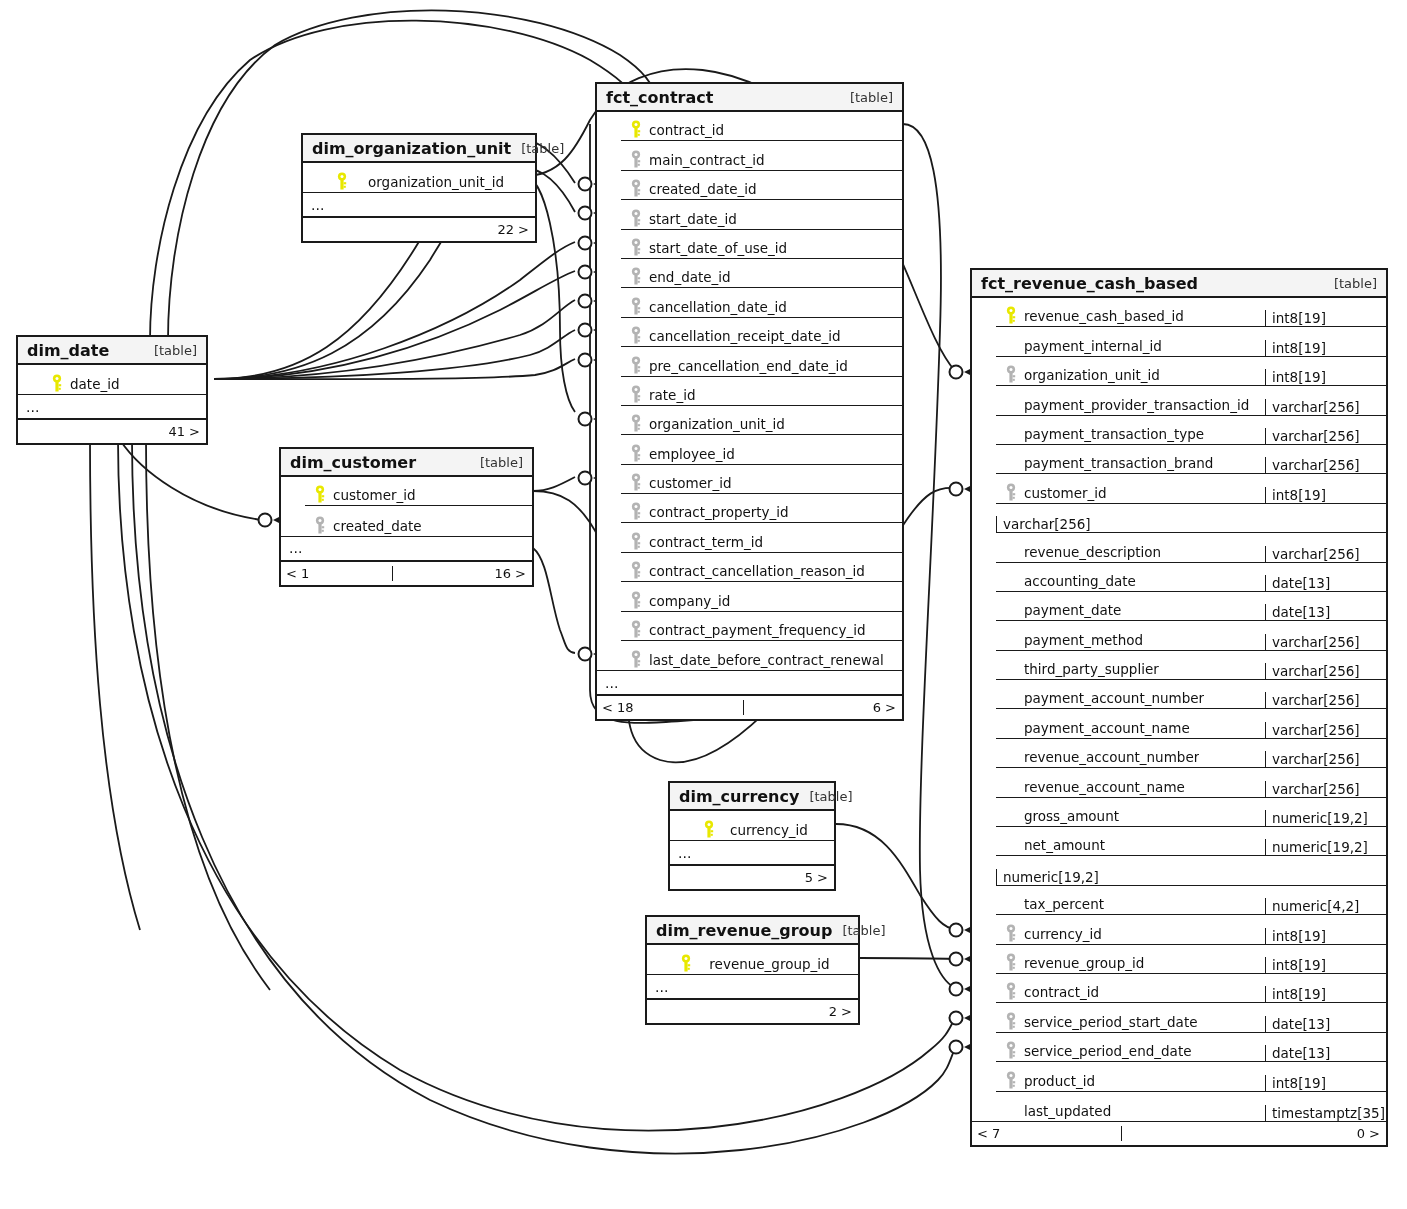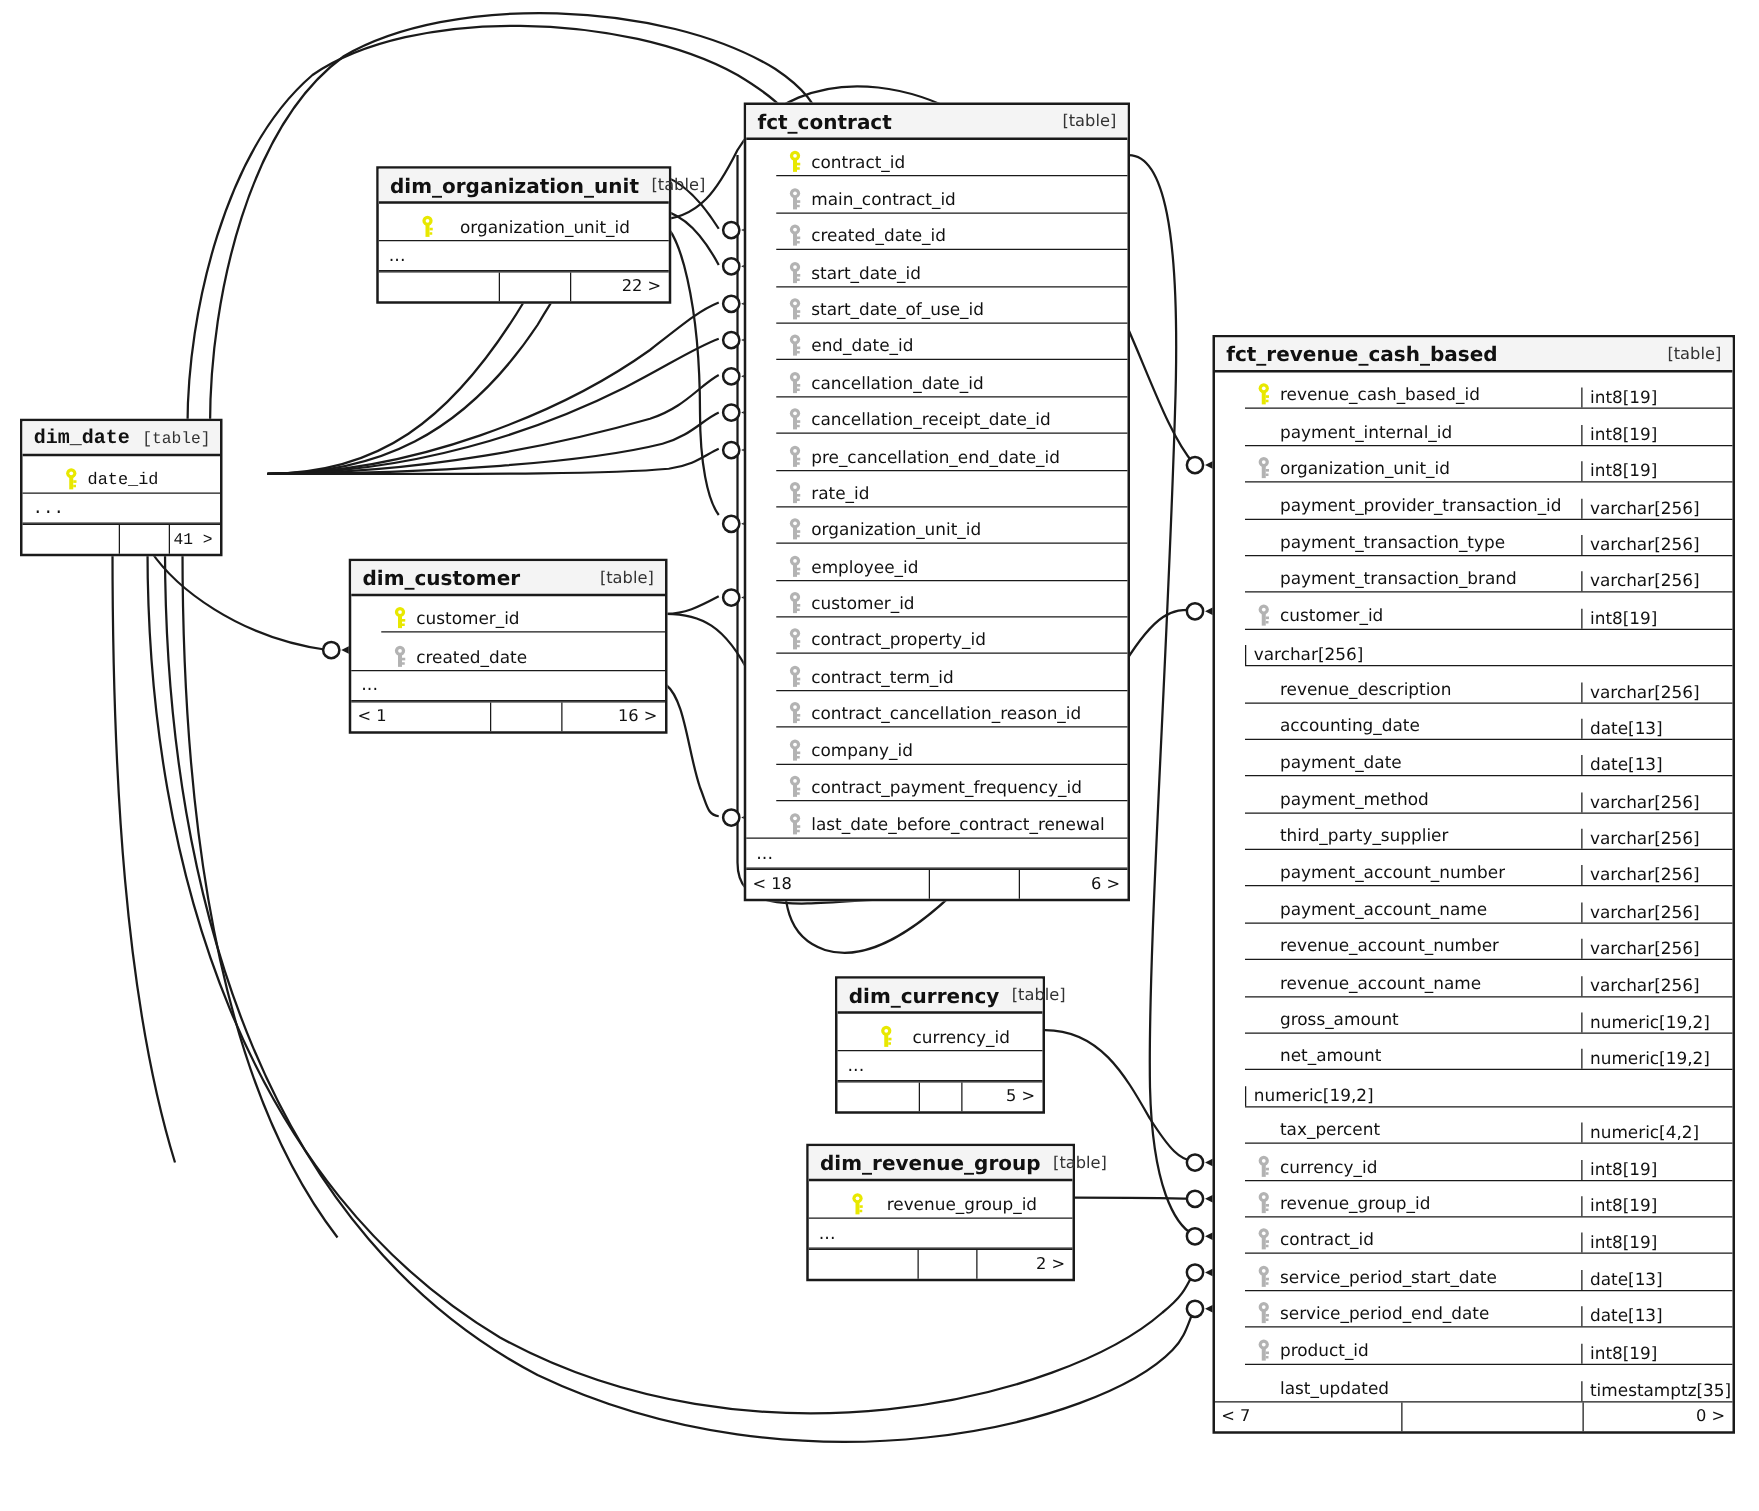--- a/index.html
+++ b/index.html
@@ -115,20 +115,21 @@
     color: #111111;
     box-sizing: border-box;
   }
   .footer-row {
     display: flex;
     height: 24px;
     border-top: 1px solid #1a1a1a;
     box-sizing: border-box;
     font-size: 13px;
     color: #111111;
+    align-items: center;
   }
   .footer-cell {
     display: flex;
     align-items: center;
     box-sizing: border-box;
     overflow: hidden;
   }
   .footer-left {
     padding-left: 5px;
     justify-content: flex-start;
@@ -749,21 +750,21 @@
         </div>
       </div>
     <div class="ellipsis-row">...</div>
     <div class="footer-row">
       <div class="footer-cell footer-left" style="width:97px;"></div>
       <div class="footer-cell footer-mid" style="width:57px;"></div>
       <div class="footer-cell footer-right" style="flex:1 1 auto;">22 &gt;</div>
     </div>
   </div>
 
-  <div class="table-box" style="left:16px; top:335px; width:162px;font-family:Liberation Mono, monospace;">
+  <div class="table-box" style="left:16px; top:335px; width:192px;">
     <div class="tbl-header">
       <span class="tbl-name">dim_date</span>
       <span class="tbl-tag">[table]</span>
     </div>
     <div id="cols-dim_date">
         <div class="col-row">
           <div class="col-main">
             <span class="keyicon"><svg viewBox="0 0 14 20" width="14" height="20">
                 <circle cx="7" cy="4.6" r="4.1" fill="#e8e800"></circle>
                 <circle cx="7" cy="4.6" r="1.5" fill="#ffffff"></circle>

